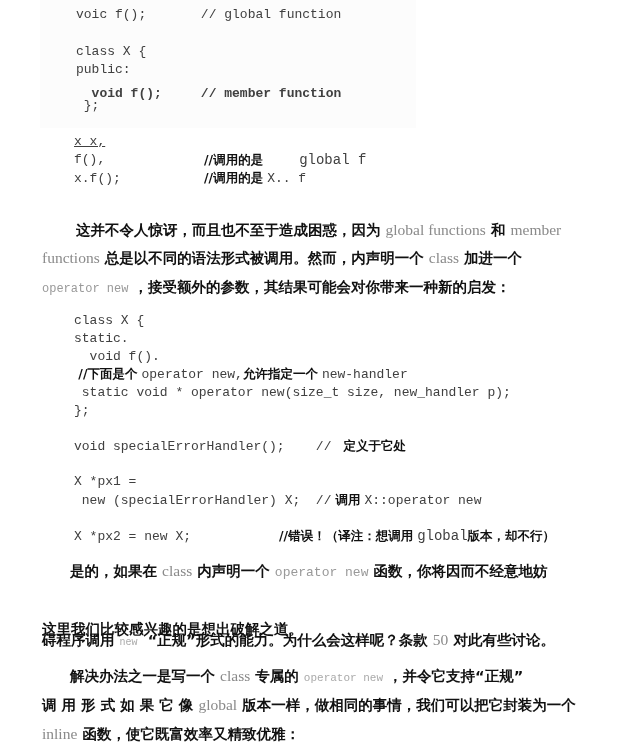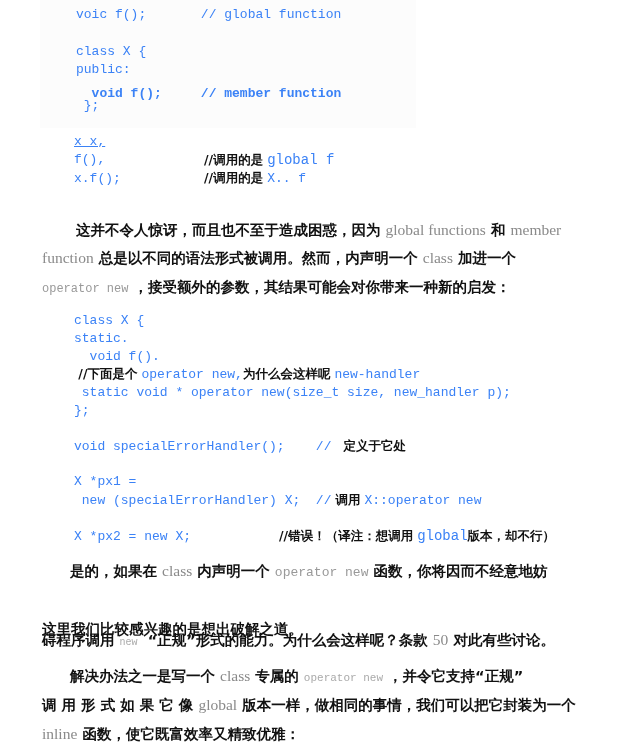--- a/index.html
+++ b/index.html
@@ -1,21 +1,21 @@
 <!DOCTYPE html>
 <html><head>
   <meta charset="utf-8">
   <style>
     html, body { margin: 0; padding: 0; background: #ffffff; }
     body { width: 632px; height: 749px; position: relative; overflow: hidden; }
     .codebox { position: absolute; left: 40px; top: 0; width: 376px; height: 128px; background: #fcfcfc; }
     .code {
       position: absolute; white-space: pre;
       font-family: "Liberation Mono", "DejaVu Sans Mono", monospace;
-      font-size: 13px; color: #3b82f6; line-height: 18px;
+      font-size: 13px; color: #404040; line-height: 18px;
     }
     .cmt-cn { font-family: "DejaVu Sans", sans-serif; font-weight: bold; color: #111; font-size: 12.5px; }
     .line { position: absolute; white-space: nowrap; }
     .para {
       position: absolute; white-space: nowrap;
       font-family: "DejaVu Sans", sans-serif; font-weight: bold; font-size: 14.5px; color: #111;
     }
     .lat { font-family: "Liberation Serif", serif; font-weight: normal; color: #8a8a8a; font-size: 15.5px; }
     .mono { font-family: "Liberation Mono", monospace; font-weight: normal; color: #999; font-size: 12px; }
     .mono-s { font-family: "Liberation Mono", monospace; font-weight: normal; color: #aaa; font-size: 10px; }
@@ -28,44 +28,44 @@
 <div class="code" style="left:76px; top:6px;"><span>voic f();       </span><span>// global function</span></div>
 <div class="code" style="left:76px; top:43px;"><span>class X {</span></div>
 <div class="code" style="left:76px; top:61px;"><span>public:</span></div>
 <div class="code" style="left:76px; top:85px;font-weight:bold;"><span>  void f();     </span><span>// member function</span></div>
 <div class="code" style="left:76px; top:97px;"><span> };</span></div>
 
 <div class="code" style="left:74px; top:133px;text-decoration:underline;">x x,</div>
 <div class="code" style="left:74px; top:151px;">f(),</div>
 <div class="line" style="left:204px; top:150px;">
   <span class="cmt-cn">//</span><span class="cmt-cn">调用的是</span>
-  <span class="code" style="position:static; font-size:14px;">global f</span>
+  <span class="code" style="position:static; font-size:14px;margin-left:32px;">global f</span>
 </div>
 <div class="code" style="left:74px; top:170px;">x.f();</div>
 <div class="line" style="left:204px; top:168px;">
   <span class="cmt-cn">//</span><span class="cmt-cn">调用的是</span>
   <span class="code" style="position:static; font-size:13px;">X.. f</span>
 </div>
 
 <div class="para" style="left:76px; top:221px;text-align:right;">
   <span>这并不令人惊讶，而且也不至于造成困惑，因为</span> <span class="lat">global functions</span> <span>和</span> <span class="lat">member</span>
 </div>
 <div class="para" style="left:42px; top:249px;">
-  <span class="lat">function</span> <span>总是以不同的语法形式被调用。然而，内声明一个</span> <span class="lat">class</span> <span>加进一个</span>
+  <span class="lat">functions</span> <span>总是以不同的语法形式被调用。然而，内声明一个</span> <span class="lat">class</span> <span>加进一个</span>
 </div>
 <div class="para" style="left:42px; top:278px;">
   <span class="mono">operator new</span> <span>，接受额外的参数，其结果可能会对你带来一种新的启发：</span>
 </div>
 
 <div class="code" style="left:74px; top:312px;">class X {</div>
 <div class="code" style="left:74px; top:330px;">static.</div>
 <div class="code" style="left:74px; top:348px;">  void f().</div>
 <div class="line" style="left:74px; top:364px;">
   <span class="cmt-cn" style="white-space:pre;"> //</span><span class="cmt-cn">下面是个</span>
-  <span class="code" style="position:static;">operator new,</span><span class="cmt-cn">为什么会这样呢</span>
+  <span class="code" style="position:static;">operator new,</span><span class="cmt-cn">允许指定一个</span>
   <span class="code" style="position:static;">new-handler</span>
 </div>
 <div class="code" style="left:74px; top:384px;"> static void * operator new(size_t size, new_handler p);</div>
 <div class="code" style="left:74px; top:402px;">};</div>
 <div class="line" style="left:74px; top:436px;">
   <span class="code" style="position:static;">void specialErrorHandler();    //</span>
   <span class="cmt-cn" style="margin-left:8px;">定义于它处</span>
 </div>
 <div class="code" style="left:74px; top:473px;">X *px1 =</div>
 <div class="line" style="left:74px; top:490px;">

